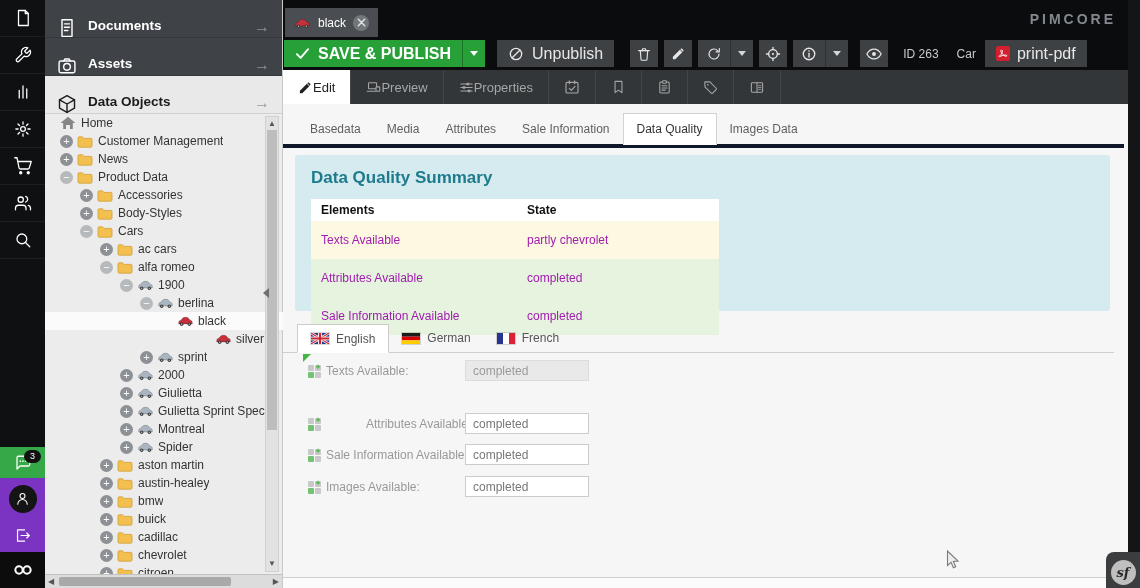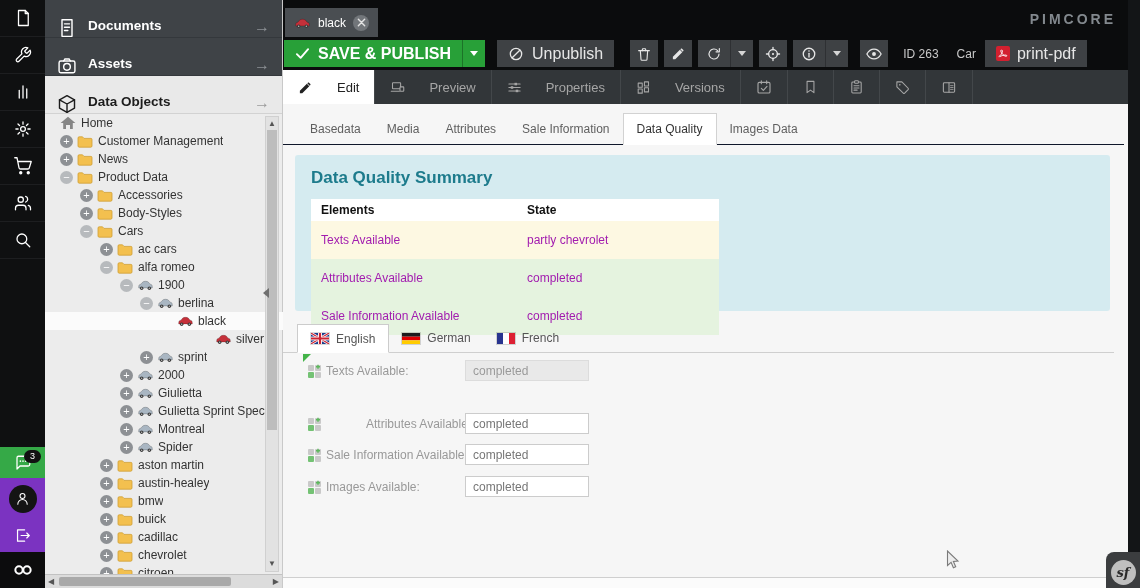--- a/index.html
+++ b/index.html
@@ -61,28 +61,28 @@
   .btn-save{background:#28a038;color:#fff;font-weight:bold;margin-left:1px;}
   .btn-save .btn-caret-part{border-left:1px solid rgba(0,0,0,.28);}
   .btn-caret-part{display:flex;align-items:center;justify-content:center;height:100%;width:22px;border-left:1px solid rgba(0,0,0,.25);}
   .caret{width:0;height:0;border:4px solid transparent;border-top:5px solid #fff;margin-top:4px;}
   .btn-dark .caret{border-top-color:#d5d5d5;}
   .btn-icon{width:28px;justify-content:center;}
   .gap6{width:6px;}.gap12{width:12px;}.gap16{width:16px;}
   .meta{color:#c9c9c9;font-size:12px;margin:0 9px;}
 
   .main-tabs{position:absolute;left:0;top:70px;width:845px;height:34px;background:#323639;display:flex;}
-  .mtab{display:flex;align-items:center;gap:24px;padding:0 15px;color:#a6a6a6;font-size:13px;border-right:1px solid #43474a;}
+  .mtab{display:flex;align-items:center;gap:0;padding:0 15px;color:#a6a6a6;font-size:13px;border-right:1px solid #43474a;}
   .mtab.active{background:#fff;color:#222;}
   .mtab-ico{display:flex;align-items:center;}
 
   .content{position:absolute;left:0;top:104px;width:845px;height:474px;background:#f6f6f6;border-bottom:1px solid #cfcfcf;box-sizing:border-box;}
   .bottom-strip{position:absolute;left:0;top:578px;width:845px;height:10px;background:#fbfbfb;}
 
-  .subtabs{position:absolute;left:0;right:4px;top:9px;height:31px;display:flex;align-items:stretch;padding-left:14px;border-bottom:1px solid #0f172a;}
+  .subtabs{position:absolute;left:0;right:4px;top:9px;height:31px;display:flex;align-items:stretch;padding-left:14px;border-bottom:4px solid #0f172a;}
   .stab{display:flex;align-items:center;padding:0 13px;font-size:12px;color:#5f5f5f;}
   .stab.active{background:#fff;border:1px solid #d2d2d2;border-bottom:1px solid #fff;margin-bottom:-1px;color:#333;}
 
   .summary{position:absolute;left:12px;top:51px;width:815px;height:156px;background:#d5ebf0;border-radius:3px;box-sizing:border-box;padding:13px 16px;}
   .summary h2{margin:0 0 11px 0;font-size:17px;color:#1d7b8c;font-weight:bold;}
   .summary table{border-collapse:collapse;width:408px;font-size:12px;table-layout:fixed;}
   .summary th{background:#fff;text-align:left;font-weight:bold;color:#111;padding:4px 10px;}
   .summary th:first-child,.summary td:first-child{width:186px;}
   .summary td{padding:12px 10px;color:#a21caf;}
   tr.warn td{background:#fdf8e2;}
@@ -684,31 +684,20 @@
       <div class="mtab">
         <span class="mtab-ico">
             <svg width="15" height="15" viewBox="0 0 24 24" fill="none" stroke="currentColor" stroke-width="1.7" stroke-linecap="round" stroke-linejoin="round">
               <path d="M3 6.5h18M3 12h18M3 17.5h18"></path>
               <rect x="12" y="4.5" width="4" height="4" fill="currentColor" stroke="none"></rect>
               <rect x="6" y="10" width="4" height="4" fill="currentColor" stroke="none"></rect>
               <rect x="14" y="15.5" width="4" height="4" fill="currentColor" stroke="none"></rect>
             </svg>
           </span>
         <span>Properties</span>
-      </div>
-      <div class="mtab">
-        <span class="mtab-ico">
-            <svg width="15" height="15" viewBox="0 0 24 24" fill="none" stroke="currentColor" stroke-width="1.7" stroke-linecap="round" stroke-linejoin="round">
-              <rect x="3.5" y="5" width="6.5" height="6.5"></rect>
-              <rect x="13.5" y="3" width="6.5" height="6.5"></rect>
-              <rect x="3.5" y="14.5" width="6.5" height="6.5"></rect>
-              <rect x="13.5" y="12.5" width="6.5" height="6.5"></rect>
-            </svg>
-          </span>
-        <span>Versions</span>
       </div>
       <div class="mtab">
           <span class="mtab-ico">
             <svg width="16" height="16" viewBox="0 0 24 24" fill="none" stroke="currentColor" stroke-width="1.7" stroke-linecap="round" stroke-linejoin="round">
               <rect x="3" y="5" width="18" height="16" rx="2"></rect>
               <path d="M8 2.8V7M16 2.8V7"></path>
               <path d="M8 14l3 3 5.5-6"></path>
             </svg>
           </span>
         </div>

